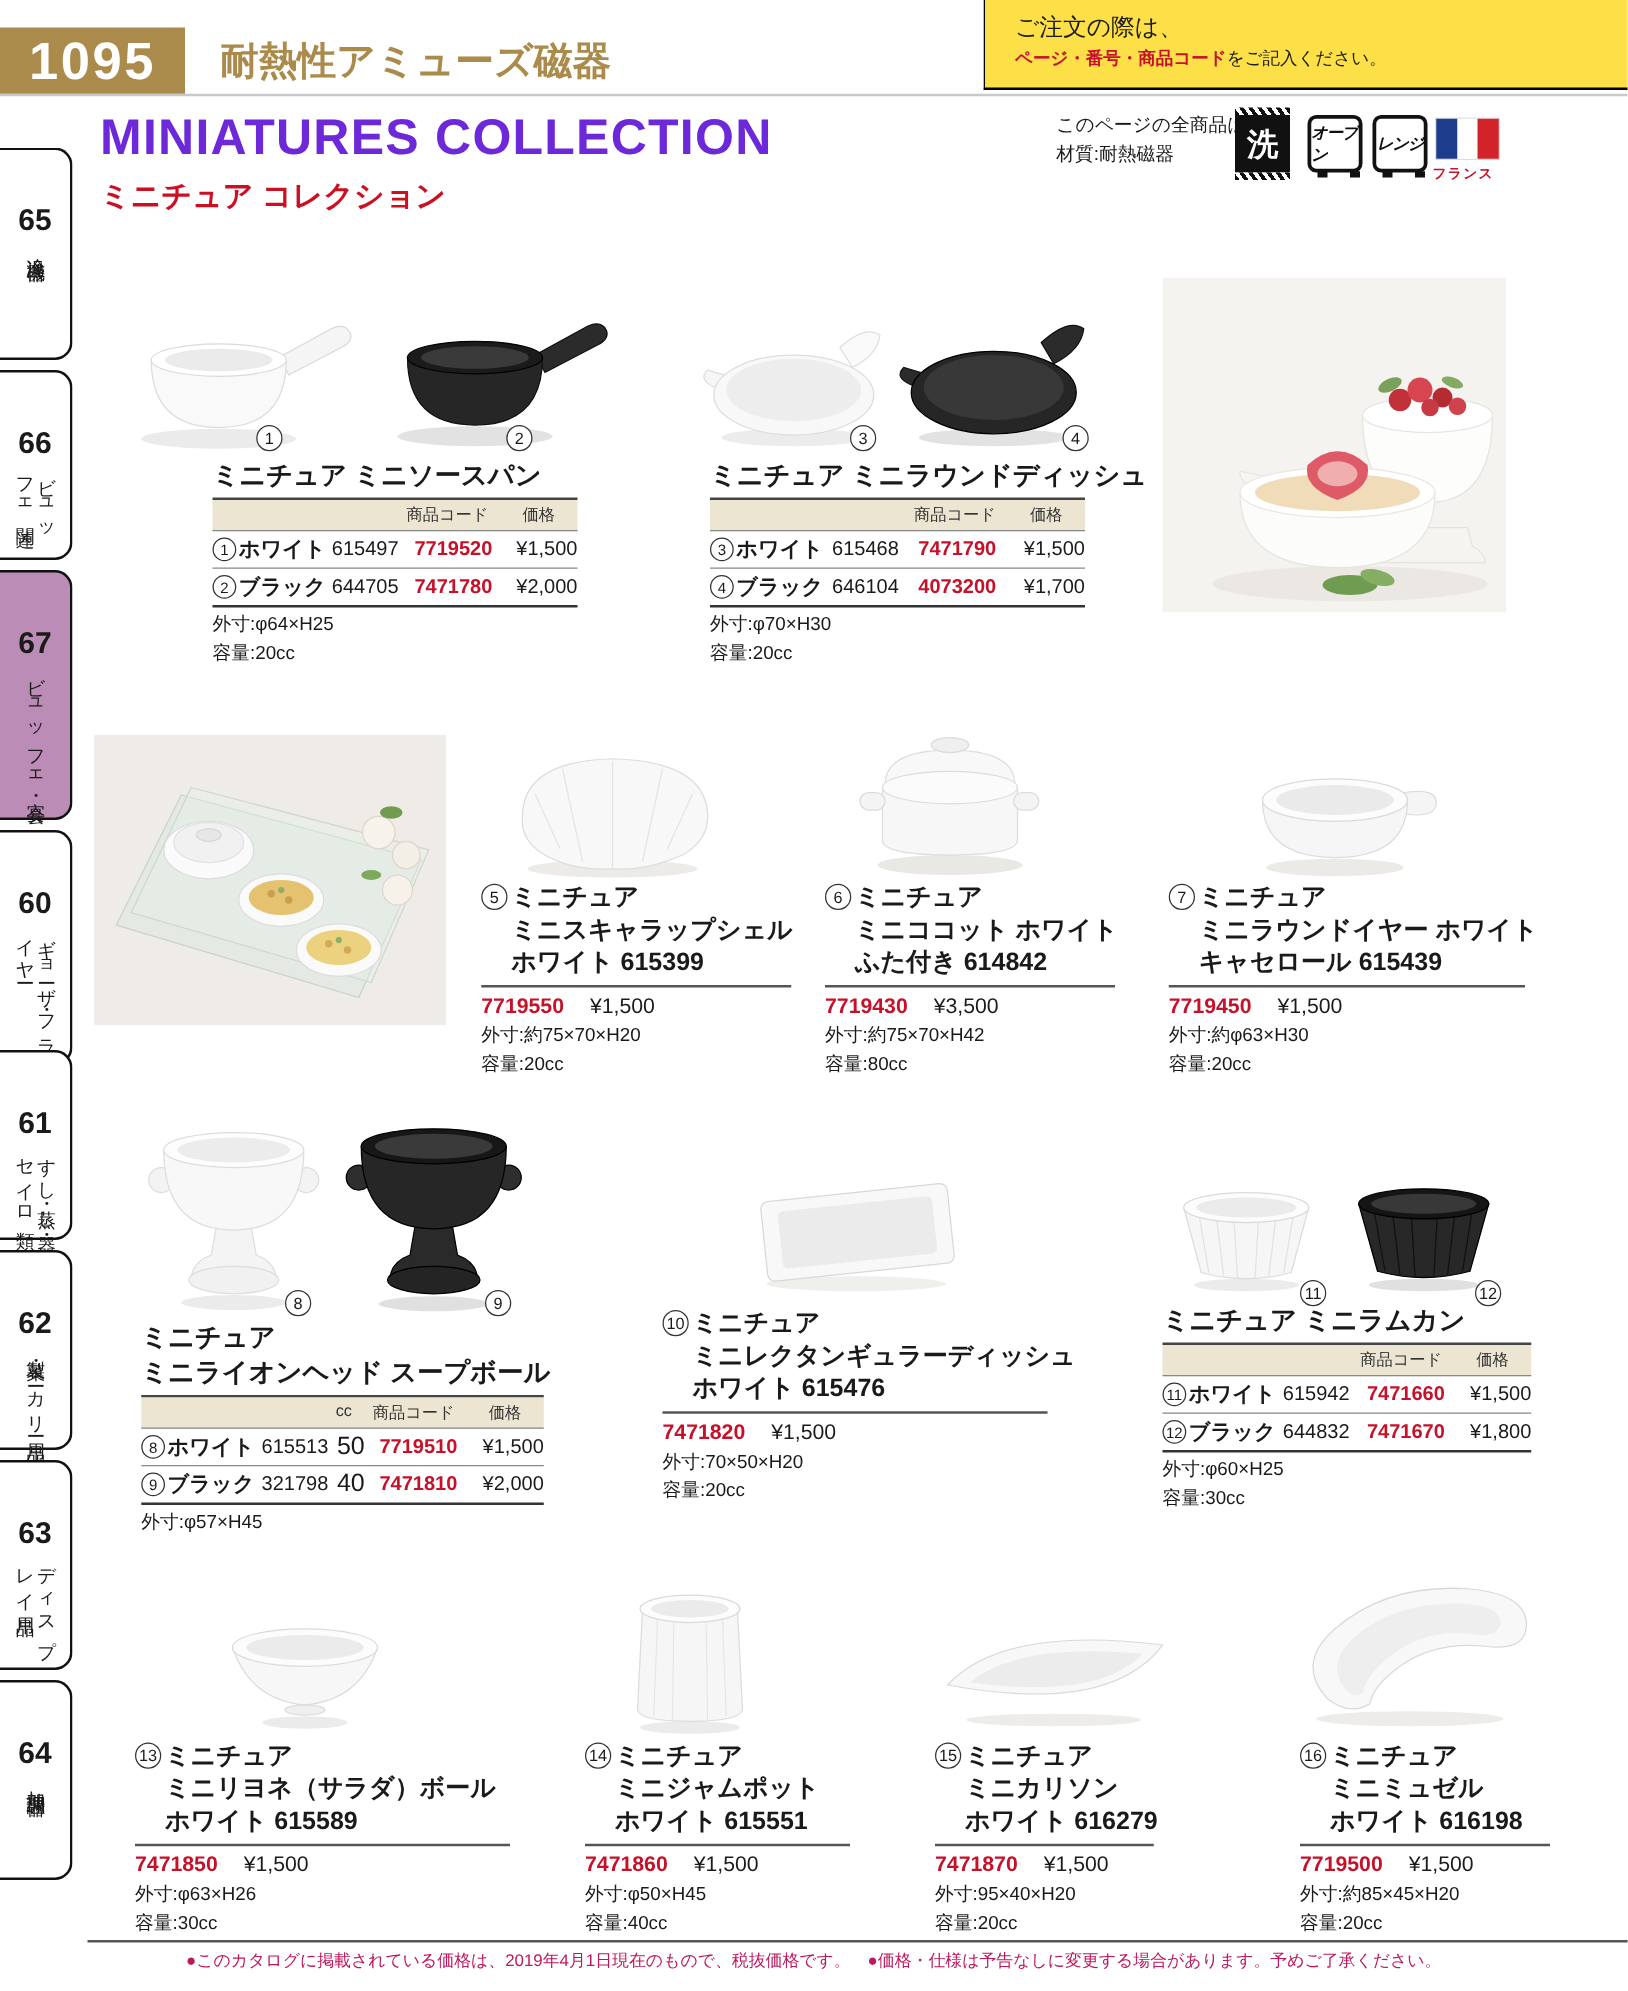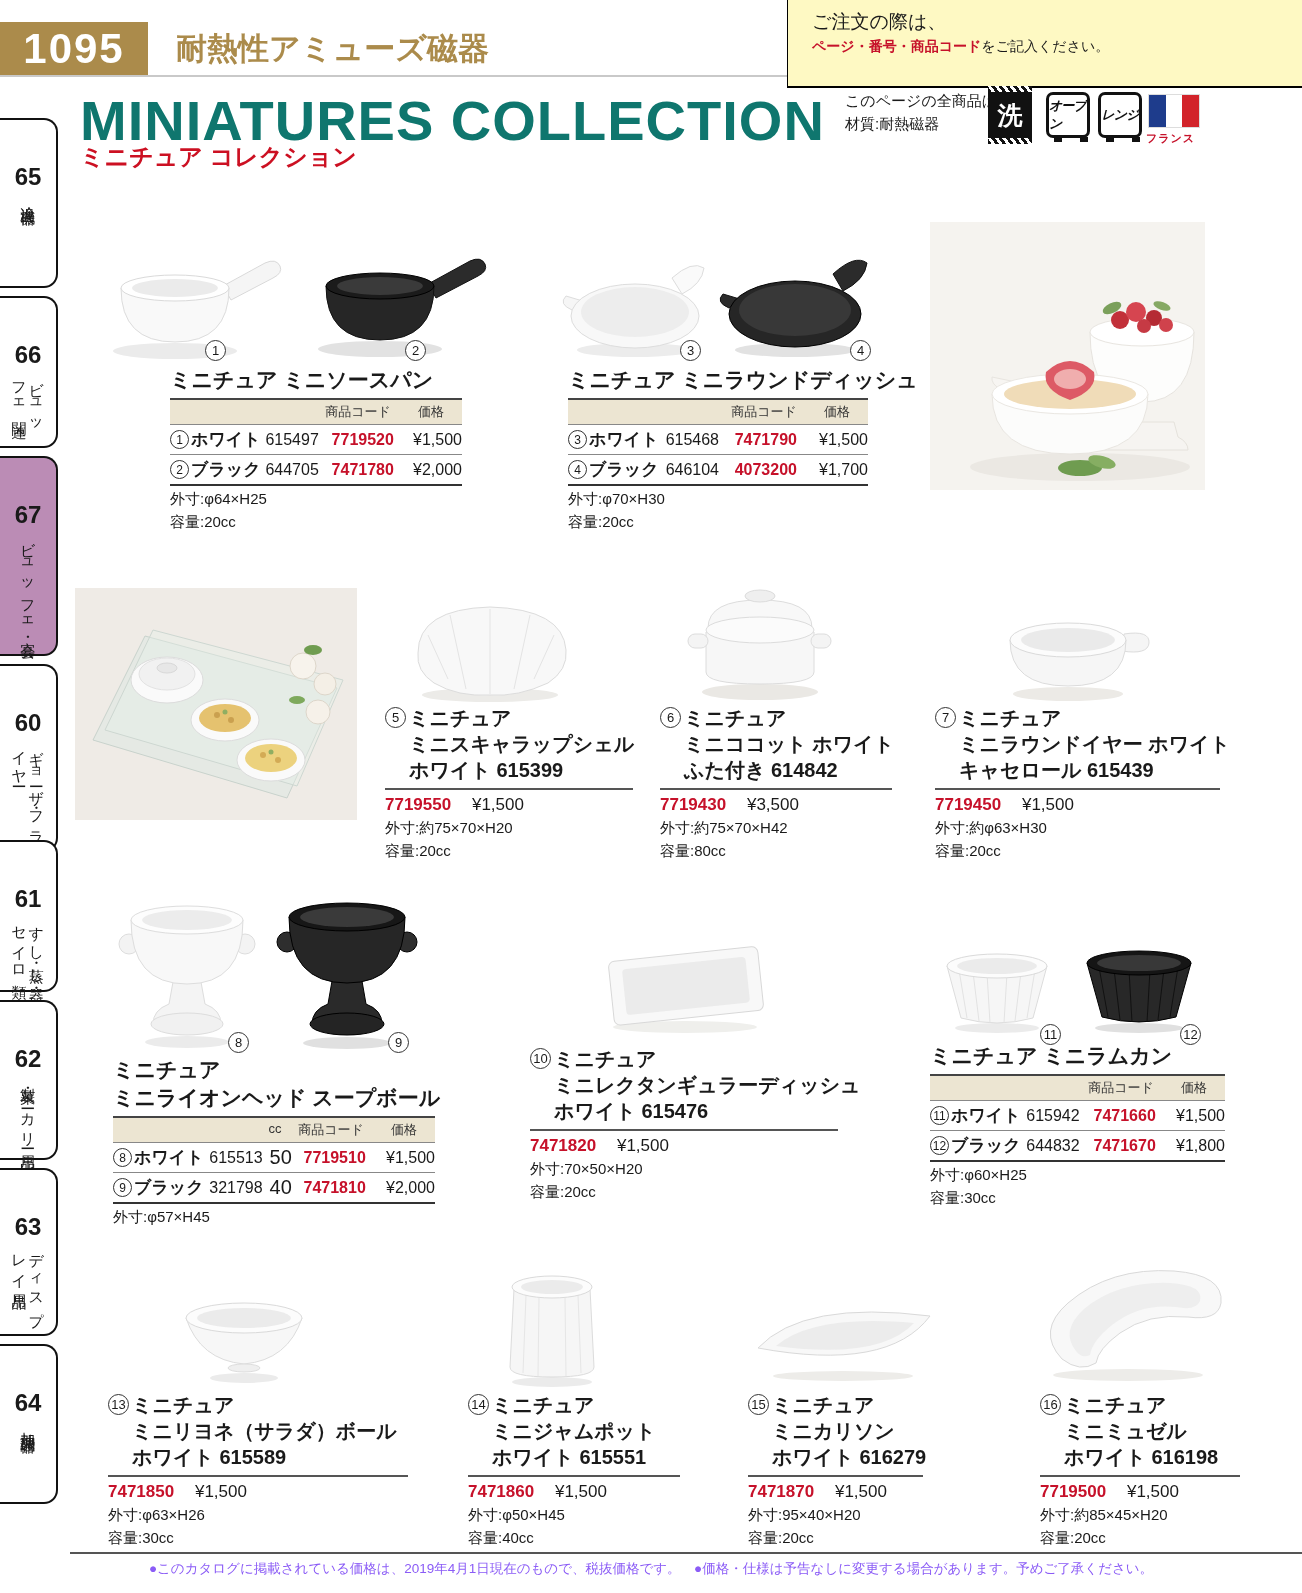--- a/index.html
+++ b/index.html
@@ -4,40 +4,40 @@
 <style>
   html,body{margin:0;padding:0;}
   body{width:1302px;height:1593px;position:relative;background:#ffffff;
        font-family:"Liberation Sans","DejaVu Sans",sans-serif;color:#1a1a1a;overflow:hidden;}
   .abs{position:absolute;}
   
   .gold-box{left:0;top:22px;width:148px;height:53px;background:#ab8b4b;color:#fff;
             font-size:42px;font-weight:bold;display:flex;align-items:center;justify-content:center;letter-spacing:2px;}
   .cat-title{left:176px;top:28px;font-size:31px;font-weight:bold;color:#ab8b4b;white-space:nowrap;}
   .header-rule{left:0;top:75px;width:1302px;height:2px;background:#c9c9c9;}
-  .order-note{left:787px;top:0;width:515px;height:88px;background:#fef9c3;border-left:1px solid #000;
+  .order-note{left:787px;top:0;width:515px;height:72px;background:#fde047;border-left:1px solid #000;
               border-bottom:2px solid #000;box-sizing:border-box;padding:9px 0 0 24px;}
   .note-l1{font-size:19px;}
   .note-l2{font-size:14px;margin-top:3px;}
   .note-red{color:#c6112a;font-weight:bold;}
   .material-note{left:845px;top:90px;font-size:15px;line-height:1.5;}
   .badge{position:absolute;top:92px;width:44px;height:46px;box-sizing:border-box;
          display:flex;align-items:center;justify-content:center;font-weight:bold;}
   .badge-wash{left:988px;background:#111;color:#fff;font-size:25px;}
   .badge-wash::before,.badge-wash::after{content:"";position:absolute;left:0;width:100%;height:6px;
      background:repeating-linear-gradient(55deg,#111 0 3px,#fff 3px 6px);}
   .badge-wash::before{top:-6px;} .badge-wash::after{bottom:-6px;}
   .badge-line{border:3px solid #111;border-radius:7px;background:#fff;color:#111;
               font-size:13px;font-style:italic;letter-spacing:-1px;}
   .badge-oven{left:1046px;} .badge-range{left:1098px;}
   .badge-line::after{content:"";position:absolute;bottom:-7px;left:5px;width:8px;height:5px;background:#111;box-shadow:26px 0 0 #111;}
   .flag{left:1148px;top:94px;width:52px;height:34px;display:flex;border:1px solid #ddd;box-sizing:border-box;}
   .f-b{flex:1;background:#1e3c8c;} .f-w{flex:1;background:#fff;} .f-r{flex:1;background:#d2232a;}
   .flag-label{left:1146px;top:131px;font-size:11px;font-weight:bold;color:#c6112a;letter-spacing:1px;}
-  .title-en{left:80px;top:88px;font-size:56px;font-weight:bold;color:#0f766e;letter-spacing:1px;}
+  .title-en{left:80px;top:88px;font-size:40px;font-weight:bold;color:#6d28d9;letter-spacing:1px;}
   .title-ja{left:80px;top:141px;font-size:24px;font-weight:bold;color:#cc1022;}
   
   .tab{position:absolute;left:0;width:58px;box-sizing:border-box;border:2px solid #111;border-left:none;
        border-radius:0 14px 14px 0;background:#fff;display:flex;flex-direction:column;align-items:center;padding-top:5px;}
   .tab .num{font-size:24px;font-weight:bold;line-height:1.05;margin-top:39px;}
   .tab .lbl{writing-mode:vertical-rl;text-orientation:upright;font-size:15px;letter-spacing:2px;line-height:1.15;margin-top:5px;max-height:calc(100% - 42px);}
   .tab.active{background:#bb8cb5;}
   
   .ptable{position:absolute;}
   .pt-title{font-size:21px;font-weight:bold;border-bottom:2px solid #444;padding-bottom:4px;white-space:nowrap;}
@@ -59,21 +59,21 @@
   .pb-code-line{margin-top:5px;font-size:17px;}
   .pb-code{color:#c6112a;font-weight:bold;}
   .pb-price{font-weight:normal;margin-left:16px;}
   
   .circ{display:inline-flex;align-items:center;justify-content:center;width:21px;height:21px;border:1.5px solid #333;
         border-radius:50%;font-size:13px;font-weight:normal;background:#fff;box-sizing:border-box;flex:none;margin-top:2px;}
   .circ.small{width:19px;height:19px;font-size:12px;margin-top:0;margin-right:2px;}
   .circ.tag{position:absolute;}
   .pimg{position:absolute;}
   .footer-line{left:70px;top:1552px;width:1232px;height:2px;background:#555;}
-  .footer-text{left:0;top:1560px;width:1302px;text-align:center;font-size:13.5px;color:#8b5cf6;}
+  .footer-text{left:0;top:1560px;width:1302px;text-align:center;font-size:13.5px;color:#be185d;}
 </style>
 </head>
 <body>
 
 <div class="abs header-rule"></div>
 <div class="abs gold-box">1095</div>
 <div class="abs cat-title">耐熱性アミューズ磁器</div>
 
 <div class="abs order-note">
   <div class="note-l1">ご注文の際は、</div>

